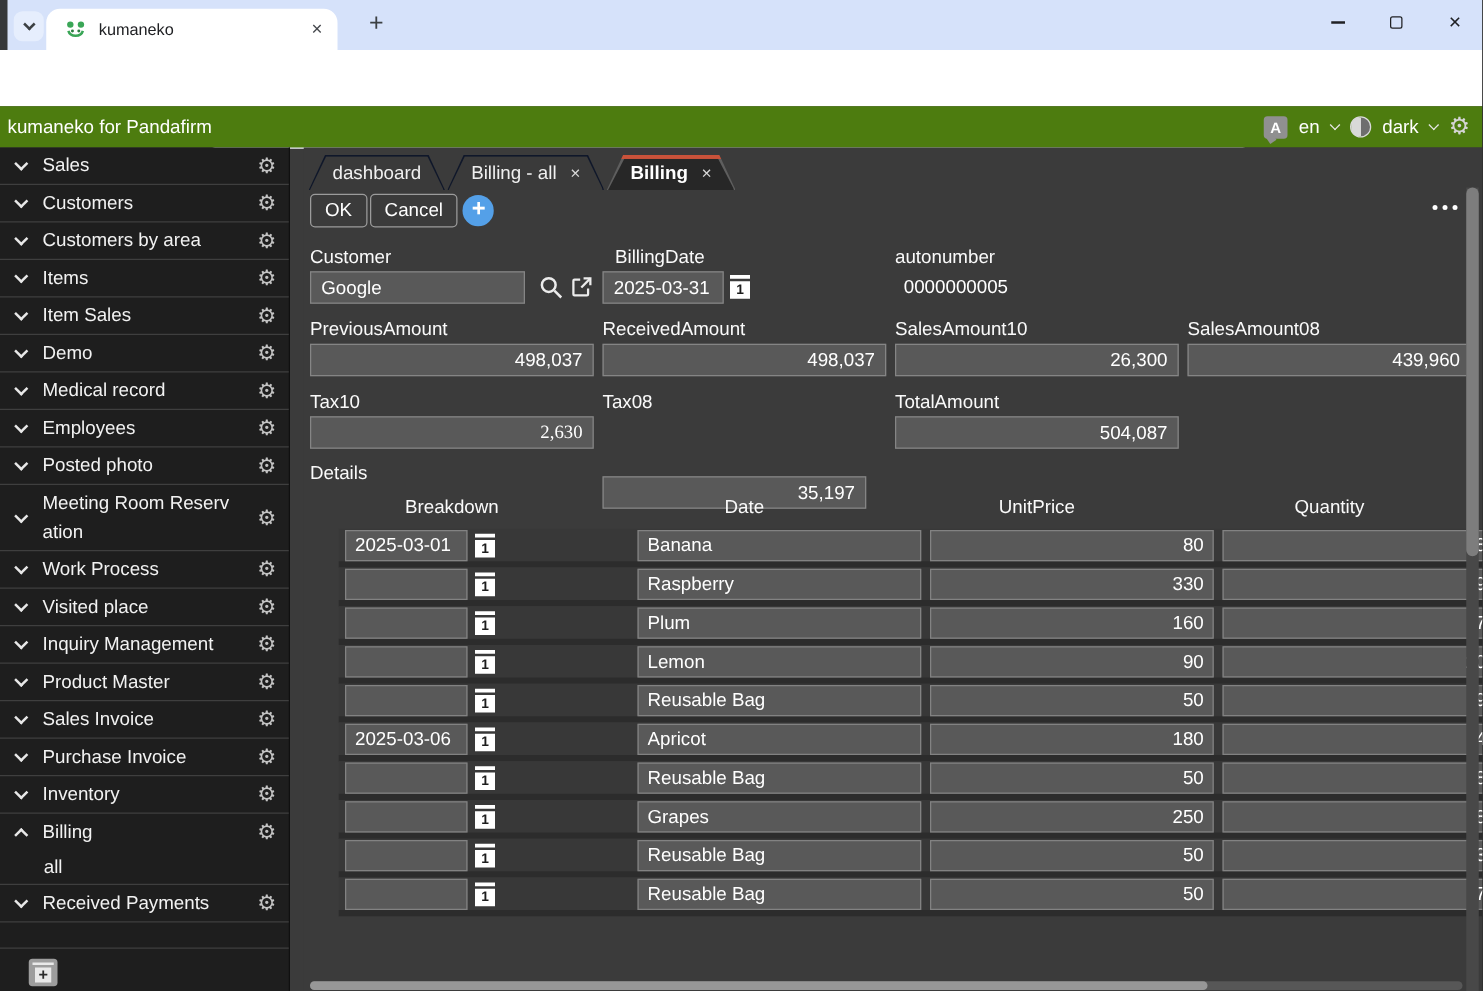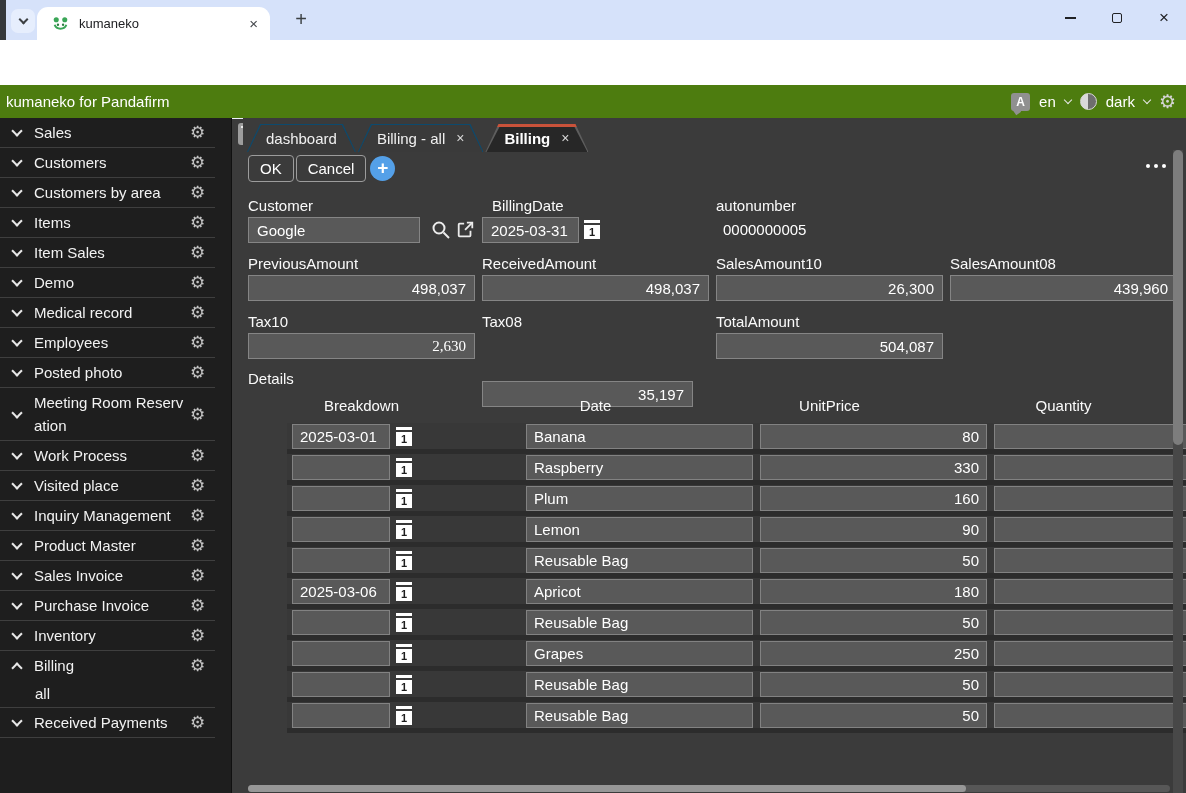--- a/index.html
+++ b/index.html
@@ -38,38 +38,38 @@
   .hdr-right { display:flex; align-items:center; gap:9px; margin-right:10px; }
   .translate-ic { position:relative; width:19px; height:18px; background:#909090; border-radius:3px; color:#fff; font-size:12px; font-weight:bold; text-align:center; line-height:18px; }
   .translate-ic::after { content:""; position:absolute; left:3px; bottom:-3px; width:6px; height:6px; background:#909090; transform:rotate(55deg); }
   .hdr-text { font-size:15px; color:#fff; }
   .chev-sm { display:inline-block; width:6px; height:6px; border-left:1.6px solid #e8e8e8; border-bottom:1.6px solid #e8e8e8; transform:rotate(-45deg); margin-top:-4px; }
   .contrast-ic { width:17px; height:17px; border-radius:50%; border:1.5px solid #d9d9d9; background:linear-gradient(90deg,#d9d9d9 50%,#6e6e6e 50%); }
   .gear { color:#c3c3c3; font-size:17px; line-height:1; }
   .hdr-gear { font-size:19px; color:#d5d5d5; }
 
   
-  .sidebar { position:absolute; left:0; top:118px; bottom:0; width:232px; background:#1e1e1e; border-right:1px solid #101010; display:flex; }
+  .sidebar { position:absolute; left:0; top:118px; bottom:0; width:232px; background:#1e1e1e; border-right:1px solid #101010; display:flex; flex-direction:column; }
   .sb-item { display:flex; align-items:center; min-height:29px; border-bottom:1px solid #3f3f3f; padding:0 10px 0 13px; }
   .sb-item.nb { border-bottom:none; }
   .sb-chev { flex:none; margin-right:13px; }
   .sb-label { width:156px; flex:none; font-size:15px; color:#f2f2f2; line-height:23px; padding:3px 0; word-break:break-all; }
   .sb-gear { margin-left:auto; }
   .sb-sub { height:28px; line-height:28px; border-bottom:1px solid #3f3f3f; padding-left:35px; font-size:15px; color:#f2f2f2; }
   .sb-empty { height:21px; border-bottom:1px solid #3f3f3f; }
   .sb-fill { flex:1; }
   .sb-bottom { height:31px; display:flex; align-items:center; padding-left:23px; }
   .add-table { position:relative; width:23px; height:22px; background:#9d9d9d; border-radius:3px; }
   .add-table::before { content:""; position:absolute; top:3px; left:3px; right:3px; height:2px; background:#e9e9e9; }
   .add-table-plus { position:absolute; top:7px; left:5px; right:5px; bottom:3px; background:#e9e9e9; color:#2c2c2c; font-size:13px; font-weight:bold; text-align:center; line-height:12px; }
 
   
   .main { position:absolute; left:243px; top:118px; right:0; bottom:0; background:#3b3b3b; }
   .mtabbar { position:absolute; top:6px; left:4px; display:flex; gap:2px; height:28px; }
-  .mtab { position:relative; height:28px; display:flex; align-items:center; padding:0 19px; clip-path:polygon(13px 0, calc(100% - 13px) 0, 100% 100%, 0 100%); background:#0c4a6e; }
+  .mtab { position:relative; height:28px; display:flex; align-items:center; padding:0 19px; clip-path:polygon(13px 0, calc(100% - 13px) 0, 100% 100%, 0 100%); background:#0f172a; }
   .mtab::before { content:""; position:absolute; inset:1px 1px 0 1px; clip-path:polygon(13px 0, calc(100% - 13px) 0, 100% 100%, 0 100%); background:#3a3a3a; }
   .mtab.active { background:linear-gradient(to bottom,#c9523a 0 3px,#5e5e5e 3px); }
   .mtab.active::before { background:#272727; inset:3px 1px 0 1px; }
   .mtab-label { position:relative; font-size:15px; color:#f0f0f0; }
   .mtab.active .mtab-label { font-weight:bold; color:#fff; }
   .mtab-x { position:relative; margin-left:11px; font-size:14px; color:#d8d8d8; line-height:14px; }
 
   .mtoolbar { position:absolute; top:37px; left:5px; display:flex; align-items:center; gap:2px; }
   .btn { height:27px; padding:0 11px; border:1px solid #9c9c9c; border-radius:4px; background:transparent; color:#fff; font-size:15px; font-family:inherit; }
   .add-round { width:25px; height:25px; border-radius:50%; background:#54a0e8; color:#fff; font-size:19px; font-weight:bold; text-align:center; line-height:23px; margin-left:2px; }
@@ -83,21 +83,21 @@
   .icon-abs { position:absolute; }
 
   .cal { position:relative; display:inline-block; width:16px; height:19px; }
   .cal::before { content:""; position:absolute; top:0; left:0; right:0; height:3px; background:#fff; }
   .cal-box { position:absolute; top:5px; left:0; right:0; bottom:0; background:#fff; color:#1d1d1d; font-size:11px; font-weight:bold; display:flex; align-items:center; justify-content:center; }
 
   .details-title { position:absolute; top:252px; left:5px; font-size:15px; color:#fafafa; }
   .dgrid { display:grid; grid-template-columns:227px 227px 227px 227px; column-gap:7px; padding-left:5px; }
   .dheader { position:absolute; top:279px; left:0; right:0; }
   .dheader span { text-align:center; font-size:15px; color:#fafafa; }
-  .drows { position:absolute; top:305px; left:16px; right:0;padding-left:28px; }
+  .drows { position:absolute; top:305px; left:0; right:0;padding-left:28px; }
   .drow { height:31px; border-bottom:5px solid #2c2c2c; background:#383838; align-items:center; }
   .dcell { display:flex; align-items:center; }
   .fld { height:25px; background:#595959; border:1px solid #828282; color:#fff; font-size:15px; font-family:inherit; padding:0 7px; outline:none; width:100%; }
   .date-fld { width:98px; flex:none; }
   .dcal { margin-left:6px; flex:none; }
 
   .vtrack { position:absolute; right:3px; top:32px; bottom:0; width:10px; background:#484848; }
   .vthumb { position:absolute; right:3px; top:32px; width:10px; height:295px; background:#7d7d7d; border-radius:5px; }
   .htrack { position:absolute; left:5px; right:16px; bottom:1px; height:7px; background:#575757; border-radius:4px; }
   .hthumb { position:absolute; left:5px; bottom:1px; width:718px; height:7px; background:#979797; border-radius:4px; }

